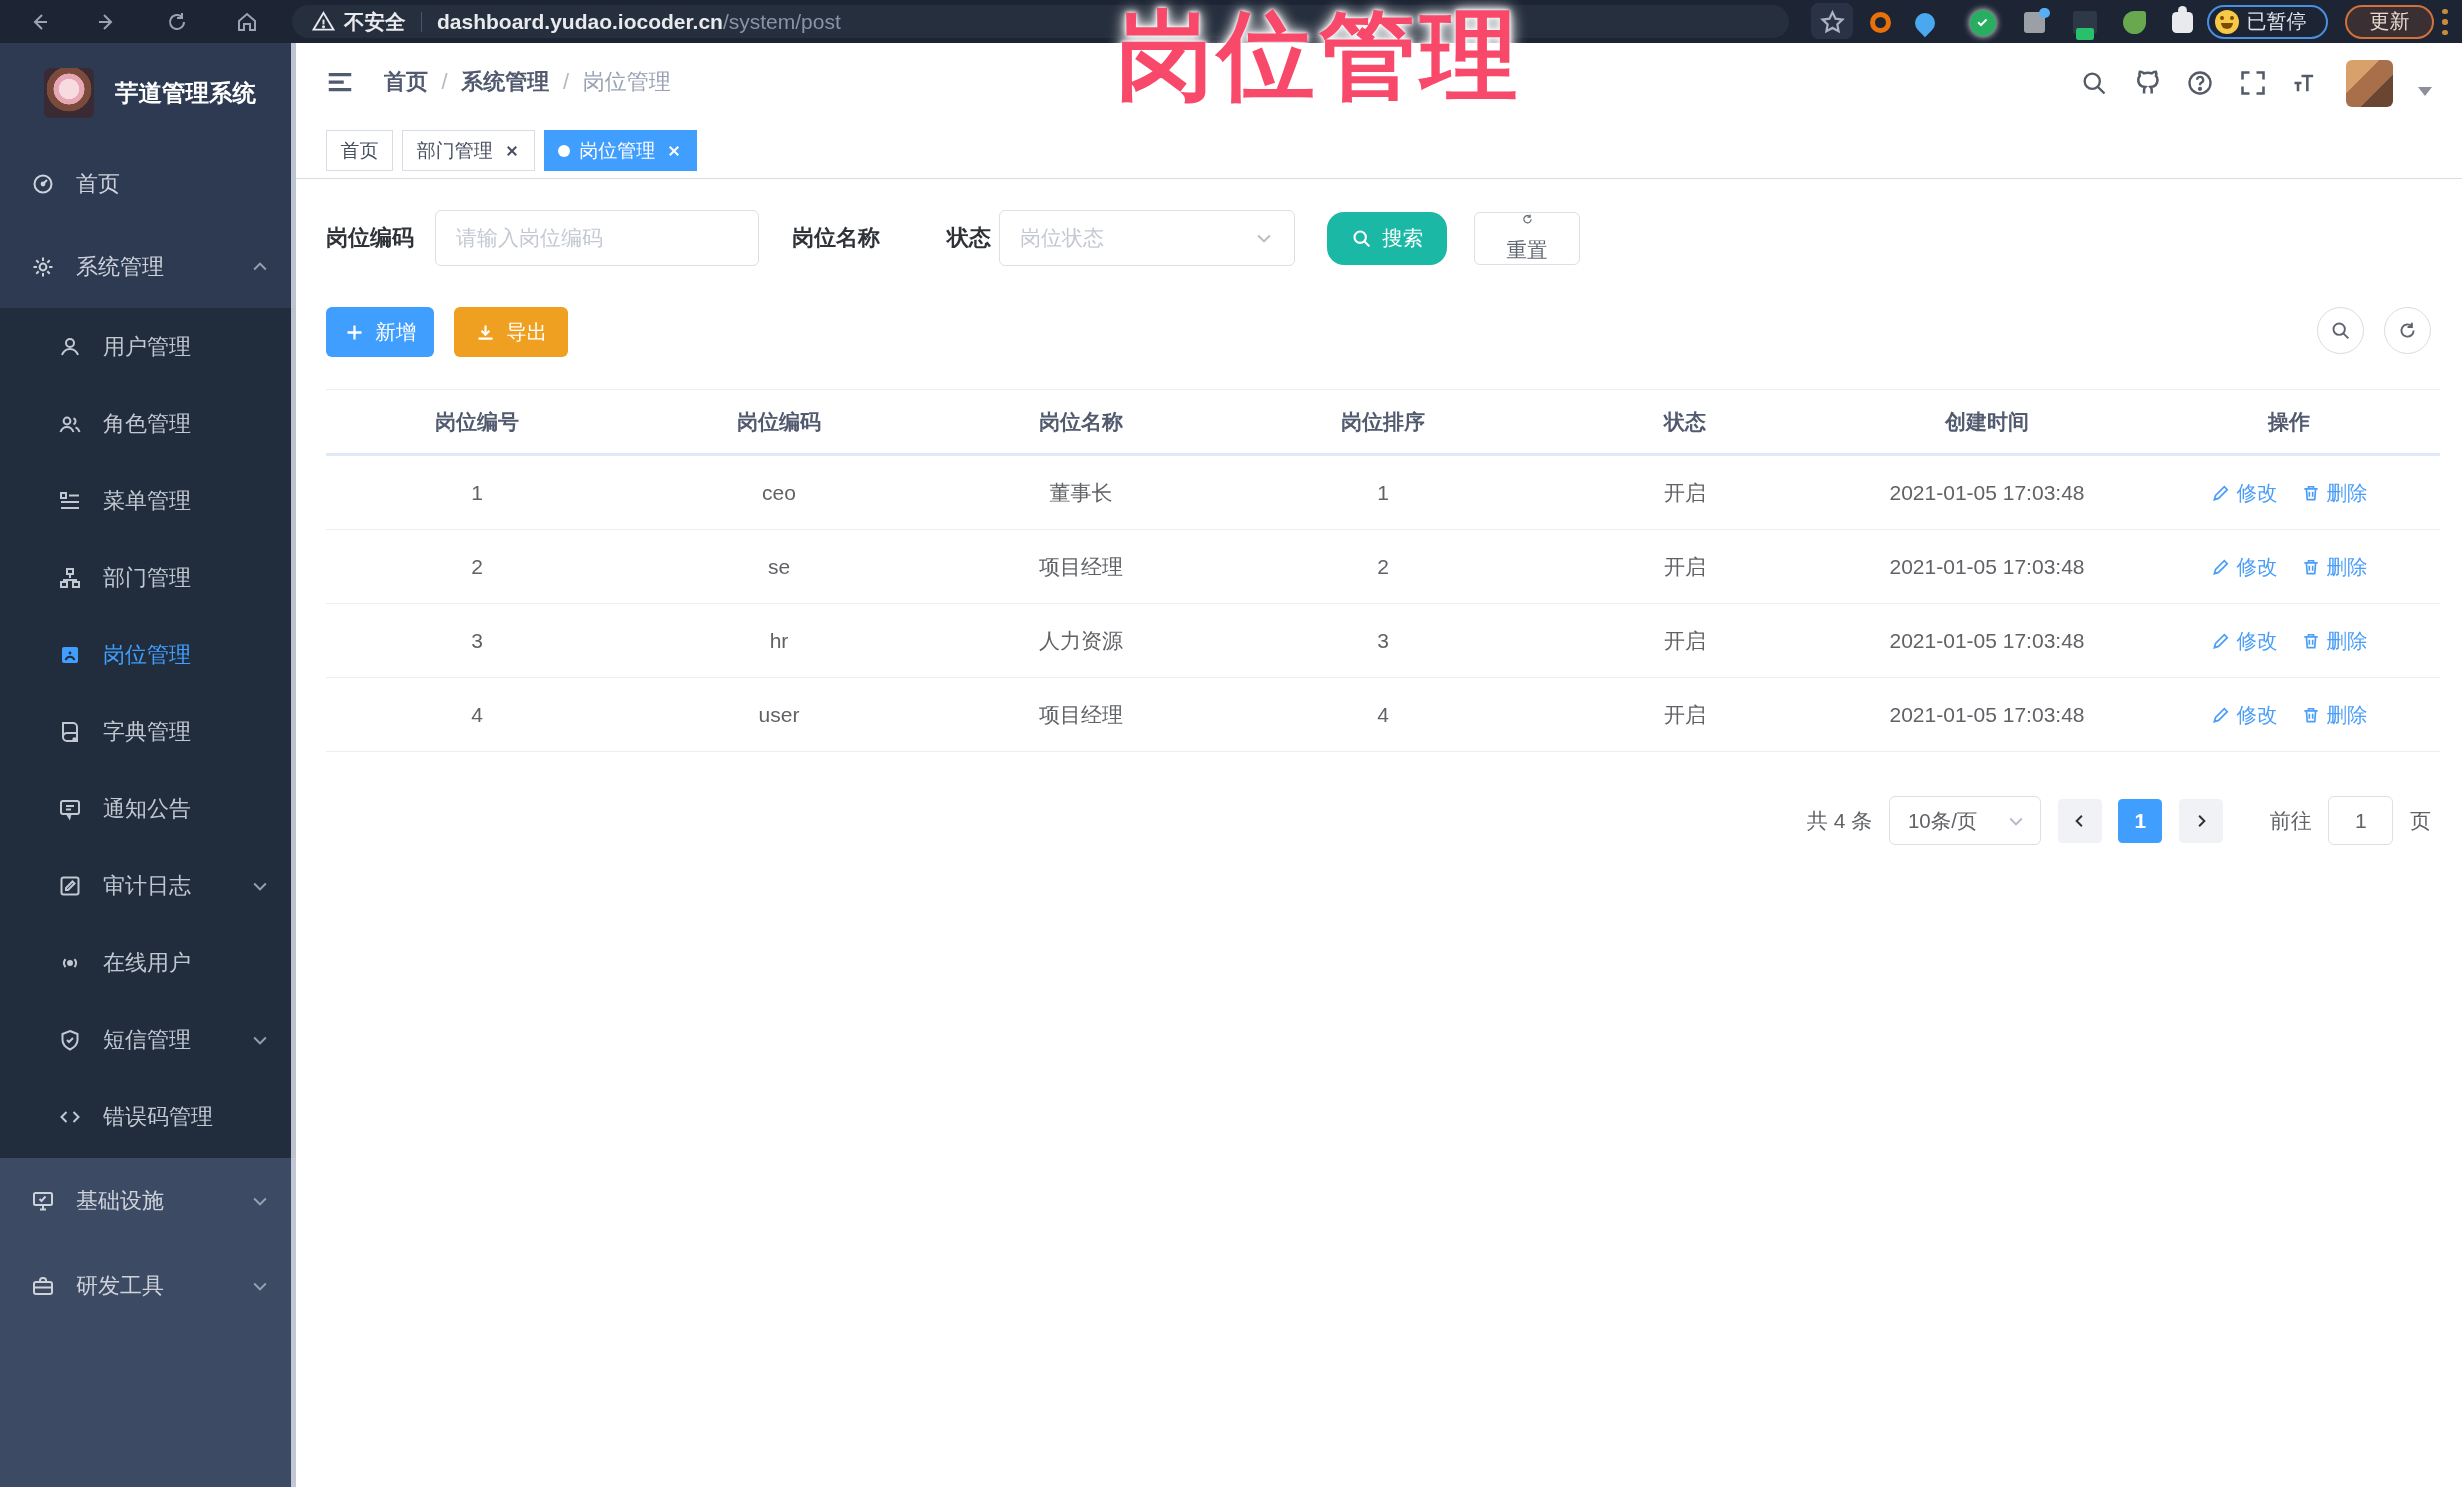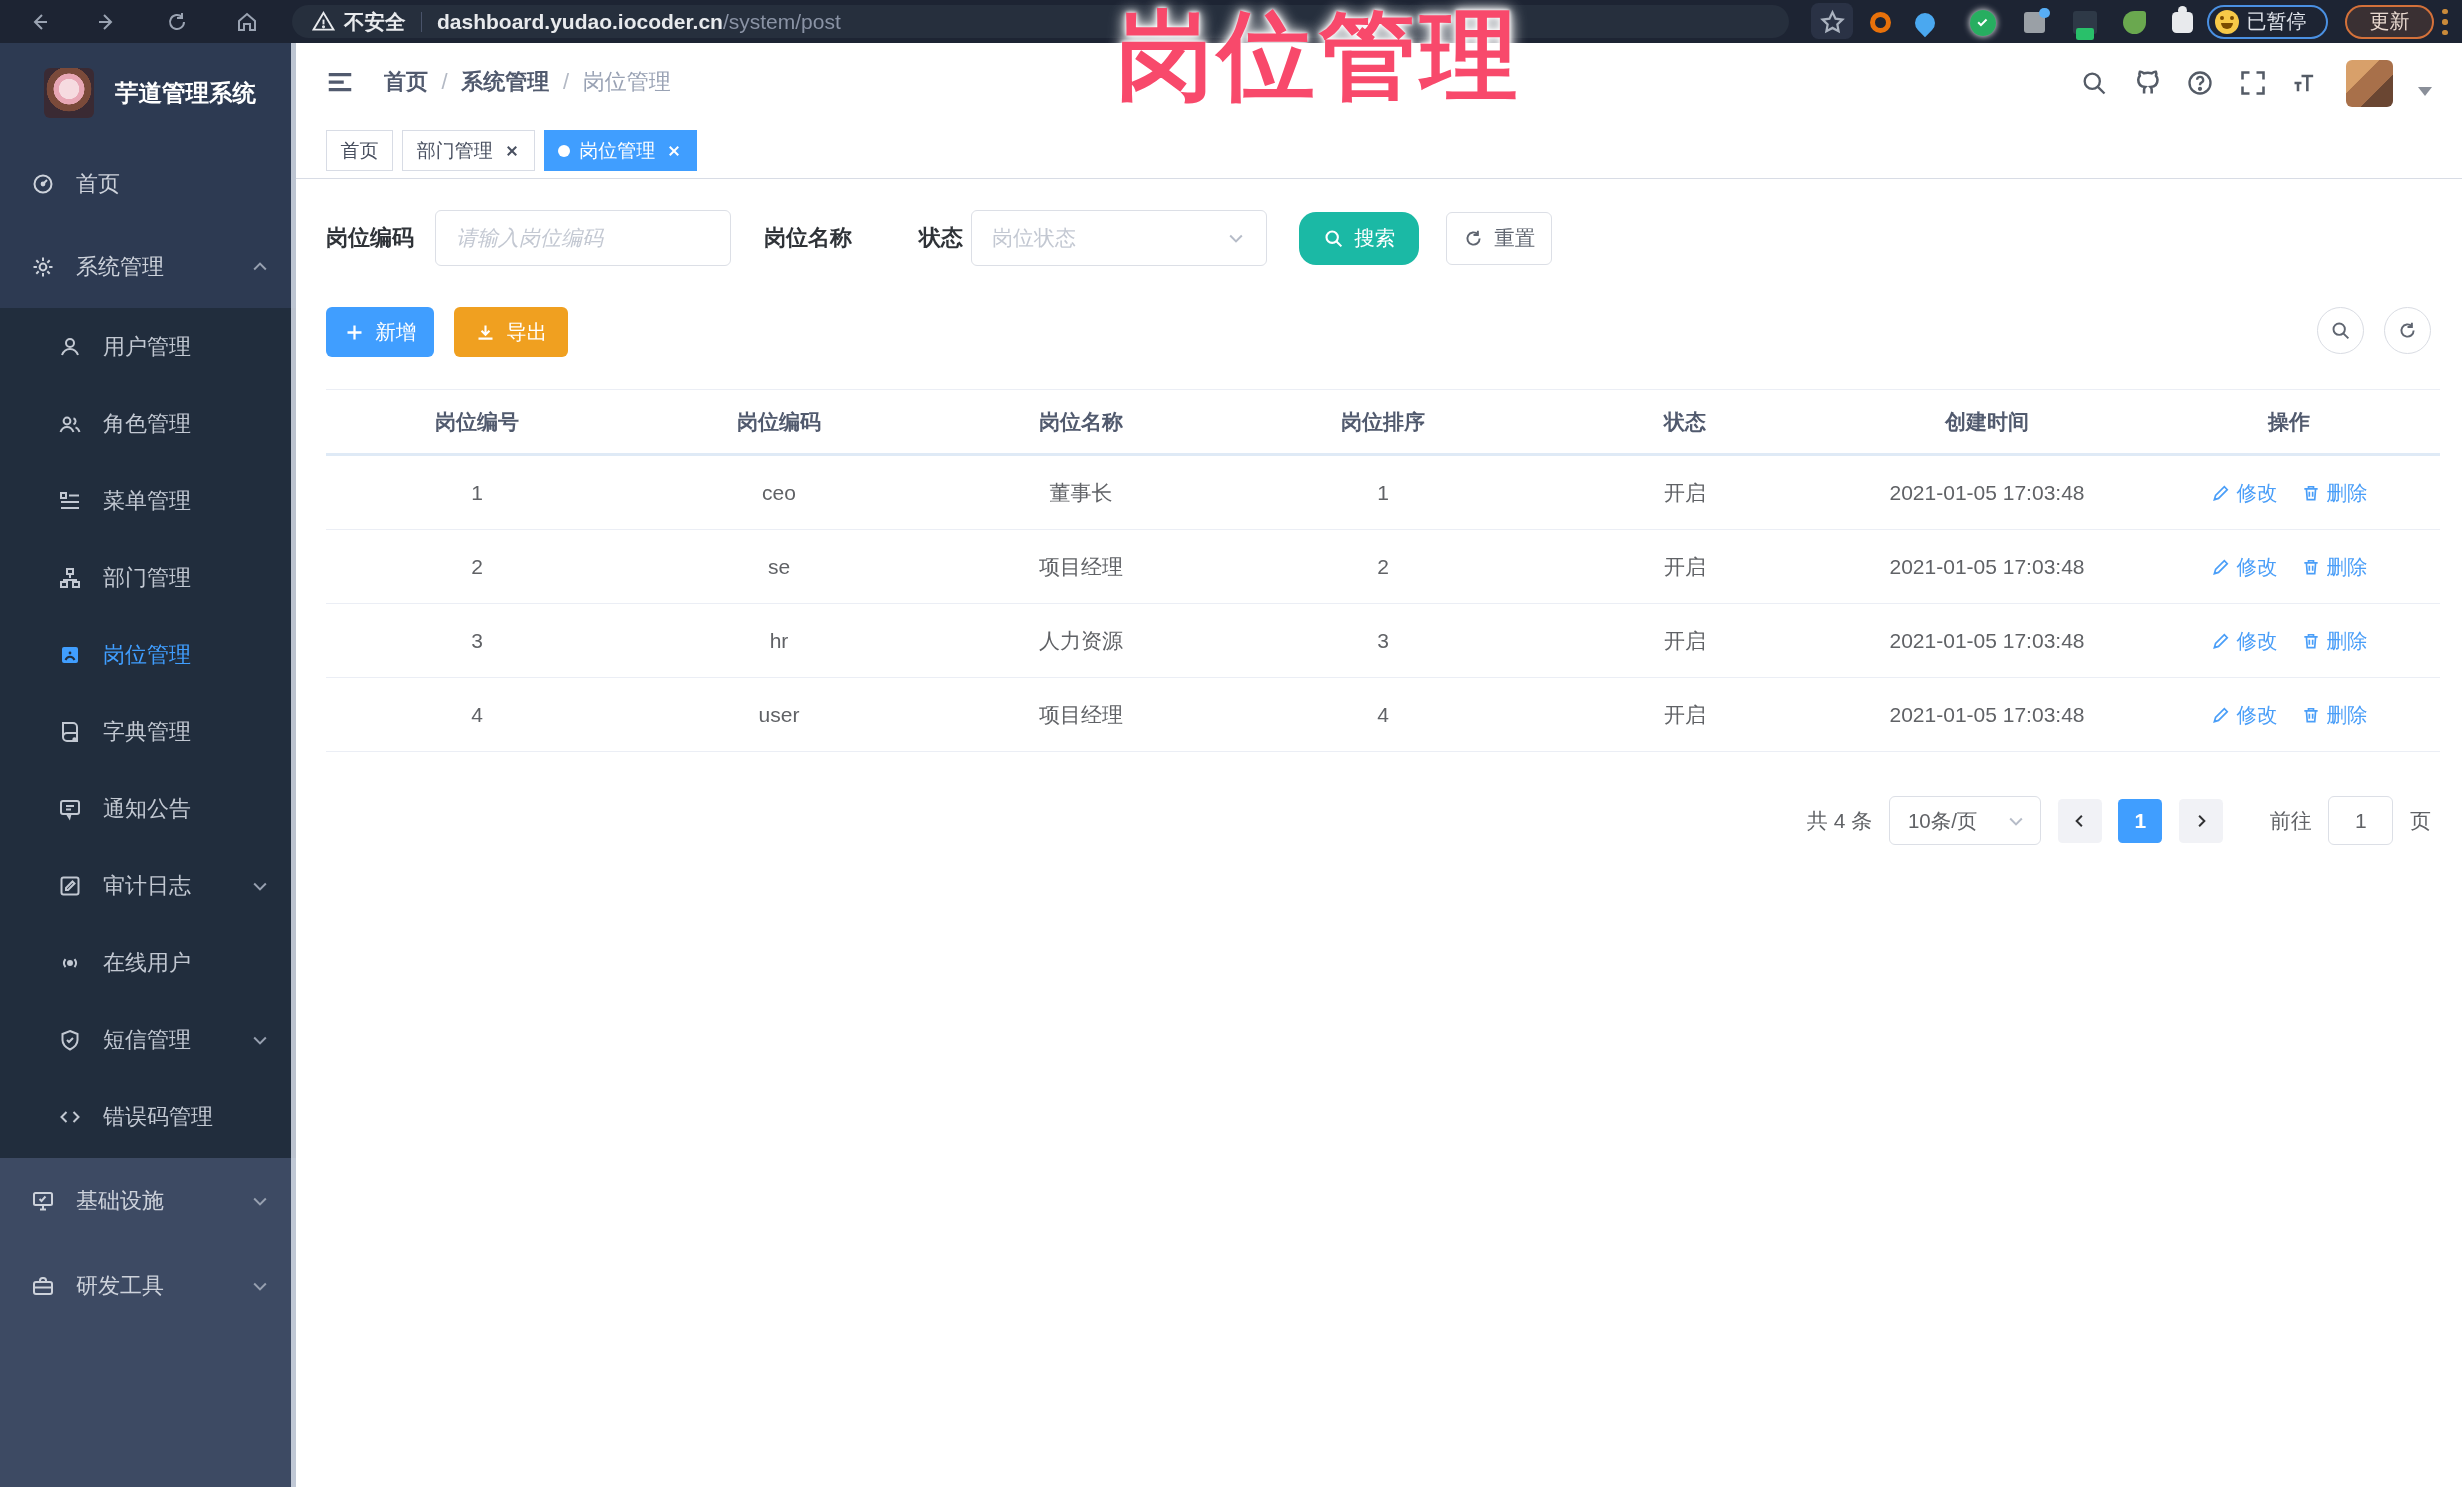--- a/index.html
+++ b/index.html
@@ -85,21 +85,21 @@
   .flabel { font-size:22px; font-weight:700; color:#2f3338; white-space:nowrap; }
   .tinput { height:56px; border:1.5px solid #dcdfe6; border-radius:6px; background:#fff; font-size:21px; color:#606266; padding:0 20px; outline:none; }
   .tinput::placeholder { color:#c3c8d2; }
   .selectbox { height:56px; border:1.5px solid #dcdfe6; border-radius:6px; background:#fff; display:flex; align-items:center; padding:0 20px; position:relative; cursor:pointer; }
   .selectbox .ph { color:#c3c8d2; font-size:21px; }
   .chev { margin-left:auto; color:#b6bcc8; display:flex; }
   .chev svg { width:20px; height:20px; }
   .btn { border:none; border-radius:6px; display:flex; align-items:center; justify-content:center; gap:10.6px; font-size:20.5px; cursor:pointer; white-space:nowrap; }
   .btn svg { width:21px; height:21px; }
   .btn-search { width:120px; height:53px; background:#1bb9a5; color:#fff;border-radius:17px; }
-  .btn-reset { width:106px; height:53px; background:#fff; color:#5f6570; border:1.5px solid #dcdfe6; }
+  .btn-reset { width:106px; height:53px; background:#fff; color:#5f6570; border:1.5px solid #dcdfe6;flex-direction:column; }
   .btn-add { width:108px; height:50px; background:#409eff; color:#fff;align-items:center; }
   .btn-export { width:114px; height:50px; background:#f0a020; color:#fff; }
   .toolrow { margin-top:41px; display:flex; gap:20px; align-items:center; position:relative; }
   .circ { width:47px; height:47px; border-radius:50%; border:1.5px solid #d9dce3; background:#fff; display:flex; align-items:center; justify-content:center; color:#5f6570; cursor:pointer; }
   .circ svg { width:21px; height:21px; }
   .toolrow .right { position:absolute; right:9px; top:0; display:flex; gap:20px; }
 
   
   .tbl { margin-top:32px; width:100%; }
   .trow { display:grid; grid-template-columns:repeat(7,1fr); align-items:center; text-align:center; }
@@ -457,21 +457,21 @@
       <span class="dot"></span>
       <span>岗位管理</span>
       <span class="x"></span>
     </div>
   </div>
 
   <div class="content">
 
     <div class="frow">
       <span class="flabel">岗位编码</span>
-      <input class="tinput" style="width: 296px; margin-left: 21px; font-style: italic;" placeholder="请输入岗位编码">
+      <input class="tinput" style="width: 324px; margin-left: 21px;" placeholder="请输入岗位编码">
       <span class="flabel" style="margin-left:33px">岗位名称</span>
       <span class="flabel" style="margin-left:67px">状态</span>
       <div class="selectbox" style="width:296px;margin-left:8px">
         <span class="ph">岗位状态</span>
         <span class="chev">
             <svg viewBox="0 0 24 24" fill="none" stroke="currentColor" stroke-width="2.4">
               <path d="M5 9l7 7 7-7"></path>
             </svg>
           </span>
       </div>

